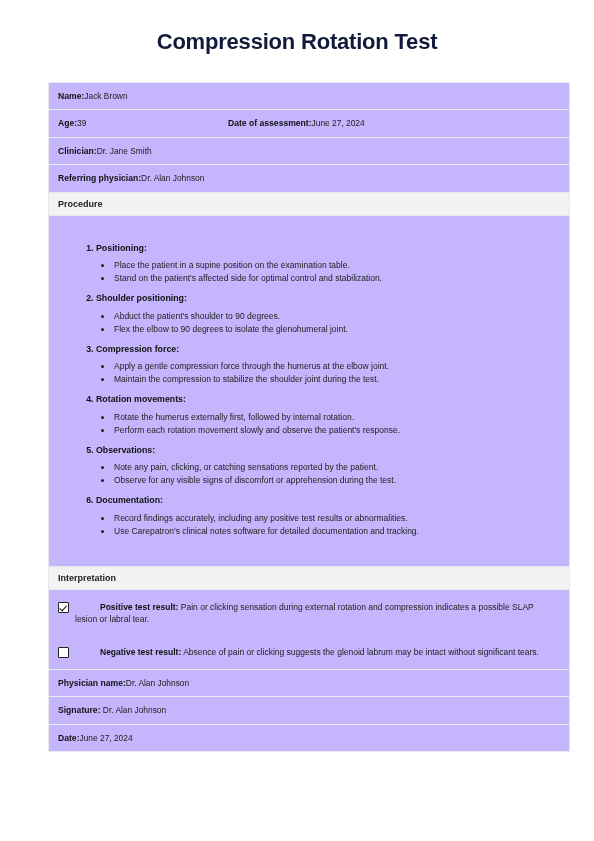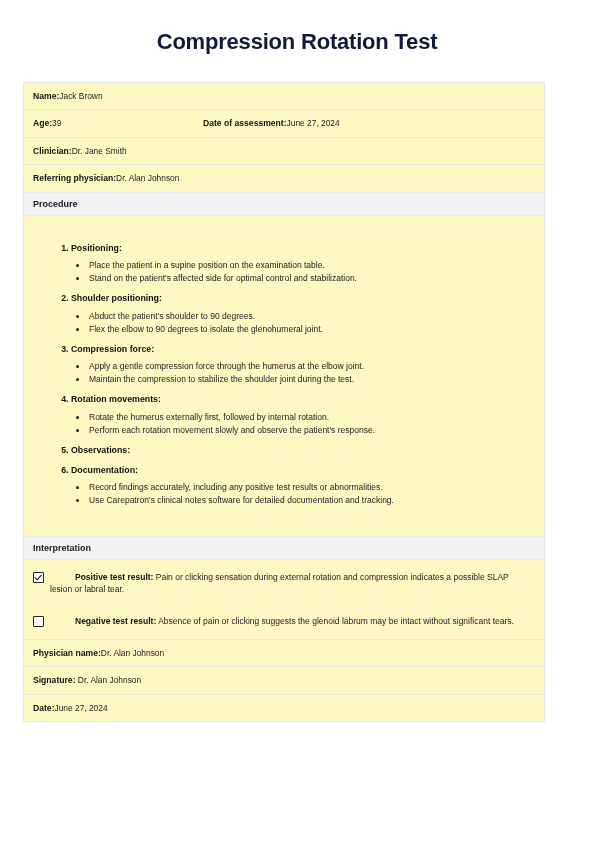--- a/index.html
+++ b/index.html
@@ -29,27 +29,27 @@
     color: #121a3a;
     letter-spacing: -0.2px;
     margin: 0;
     padding: 29px 0 0 0;
     line-height: 1.2;
   }
 
   
   .form-table {
     position: absolute;
-    left: 23px;
+    left: 48px;
     top: 82px;
     width: 522px;
     border: 1px solid #e6e8eb;
     border-bottom: none;
     box-sizing: border-box;
-    background: #fef9c3;
+    background: #c4b5fd;
   }
 
   .row {
     border-bottom: 1px solid #e6e8eb;
     box-sizing: border-box;
     padding: 7px 9px 7px 9px;
     font-size: 8.6px;
     line-height: 1.45;
     min-height: 13px;
   }
@@ -208,21 +208,24 @@
               <li>Flex the elbow to 90 degrees to isolate the glenohumeral joint.</li>
             </ul></li>
           <li><span>Compression force:</span><ul class="sublist">
               <li>Apply a gentle compression force through the humerus at the elbow joint.</li>
               <li>Maintain the compression to stabilize the shoulder joint during the test.</li>
             </ul></li>
           <li><span>Rotation movements:</span><ul class="sublist">
               <li>Rotate the humerus externally first, followed by internal rotation.</li>
               <li>Perform each rotation movement slowly and observe the patient's response.</li>
             </ul></li>
-          <li><span>Observations:</span></li>
+          <li><span>Observations:</span><ul class="sublist">
+              <li>Note any pain, clicking, or catching sensations reported by the patient.</li>
+              <li>Observe for any visible signs of discomfort or apprehension during the test.</li>
+            </ul></li>
           <li><span>Documentation:</span><ul class="sublist">
               <li>Record findings accurately, including any positive test results or abnormalities.</li>
               <li>Use Carepatron's clinical notes software for detailed documentation and tracking.</li>
             </ul></li>
         </ol>
     </div>
 
     <div class="section-header">Interpretation</div>
 
     <div class="interp-body" id="interpretation-options">

